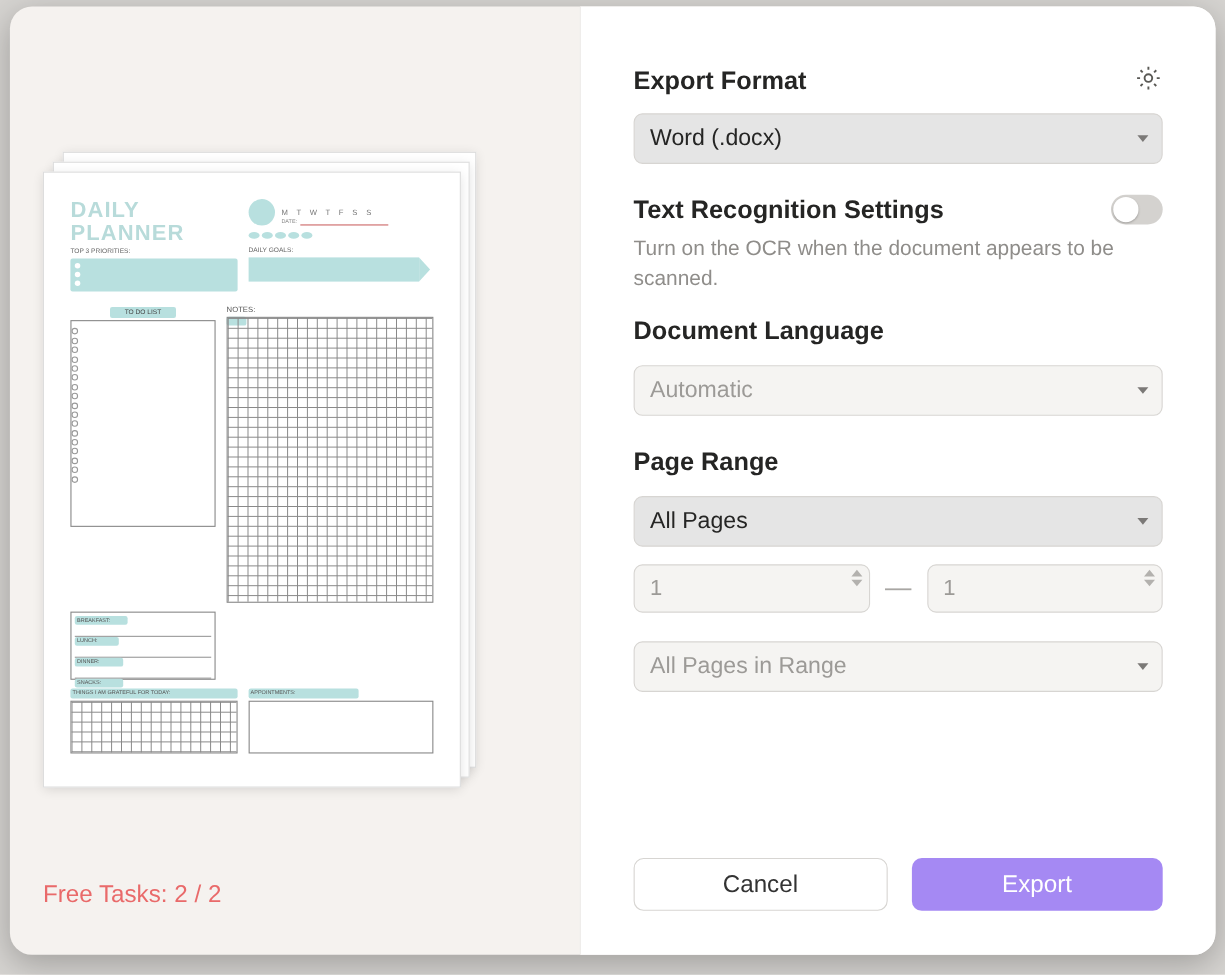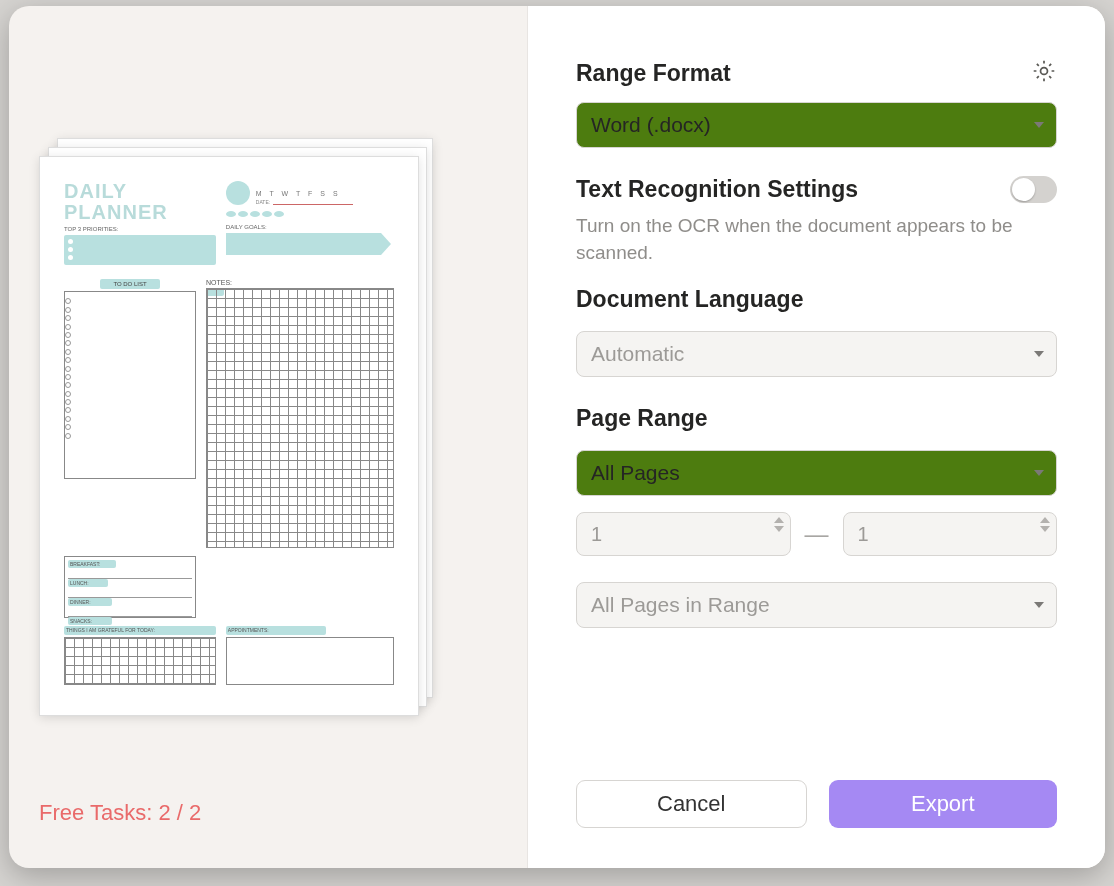--- a/index.html
+++ b/index.html
@@ -108,21 +108,21 @@
     color: #8f8d8a;
     line-height: 1.4;
     margin-top: 2px;
     margin-bottom: 20px;
   }
   .select {
     width: 100%;
     height: 46px;
     border: 1px solid #d7d5d2;
     border-radius: 8px;
-    background: #4d7c0f;
+    background: #e5e5e5;
     font-size: 21px;
     color: #252524;
     padding: 0 38px 0 14px;
     position: relative;
     display: flex;
     align-items: center;
     cursor: pointer;
   }
   .select.disabled { color: #9c9a97; background: #f5f4f2; cursor: default; }
   .chev {
@@ -312,21 +312,21 @@
           </div>
         </div>
       </div>
     </div>
     <div class="free-tasks">Free Tasks: 2 / 2</div>
   </div>
 
   <div class="right-pane">
 
     <div class="row-header">
-      <div class="section-title">Range Format</div>
+      <div class="section-title">Export Format</div>
       <div class="gear-icon">
         <svg viewBox="0 0 24 24" fill="none" stroke="#5a5955" stroke-width="1.6">
           <circle cx="12" cy="12" r="3.2"></circle>
           <path d="M12 2.5v2.5M12 19v2.5M21.5 12h-2.5M5 12H2.5M18.6 5.4l-1.8 1.8M7.2 16.8l-1.8 1.8M18.6 18.6l-1.8-1.8M7.2 7.2 5.4 5.4"></path>
         </svg>
       </div>
     </div>
     <div class="select gap-lg">
       <span>Word (.docx)</span>
       <span class="chev"></span>

